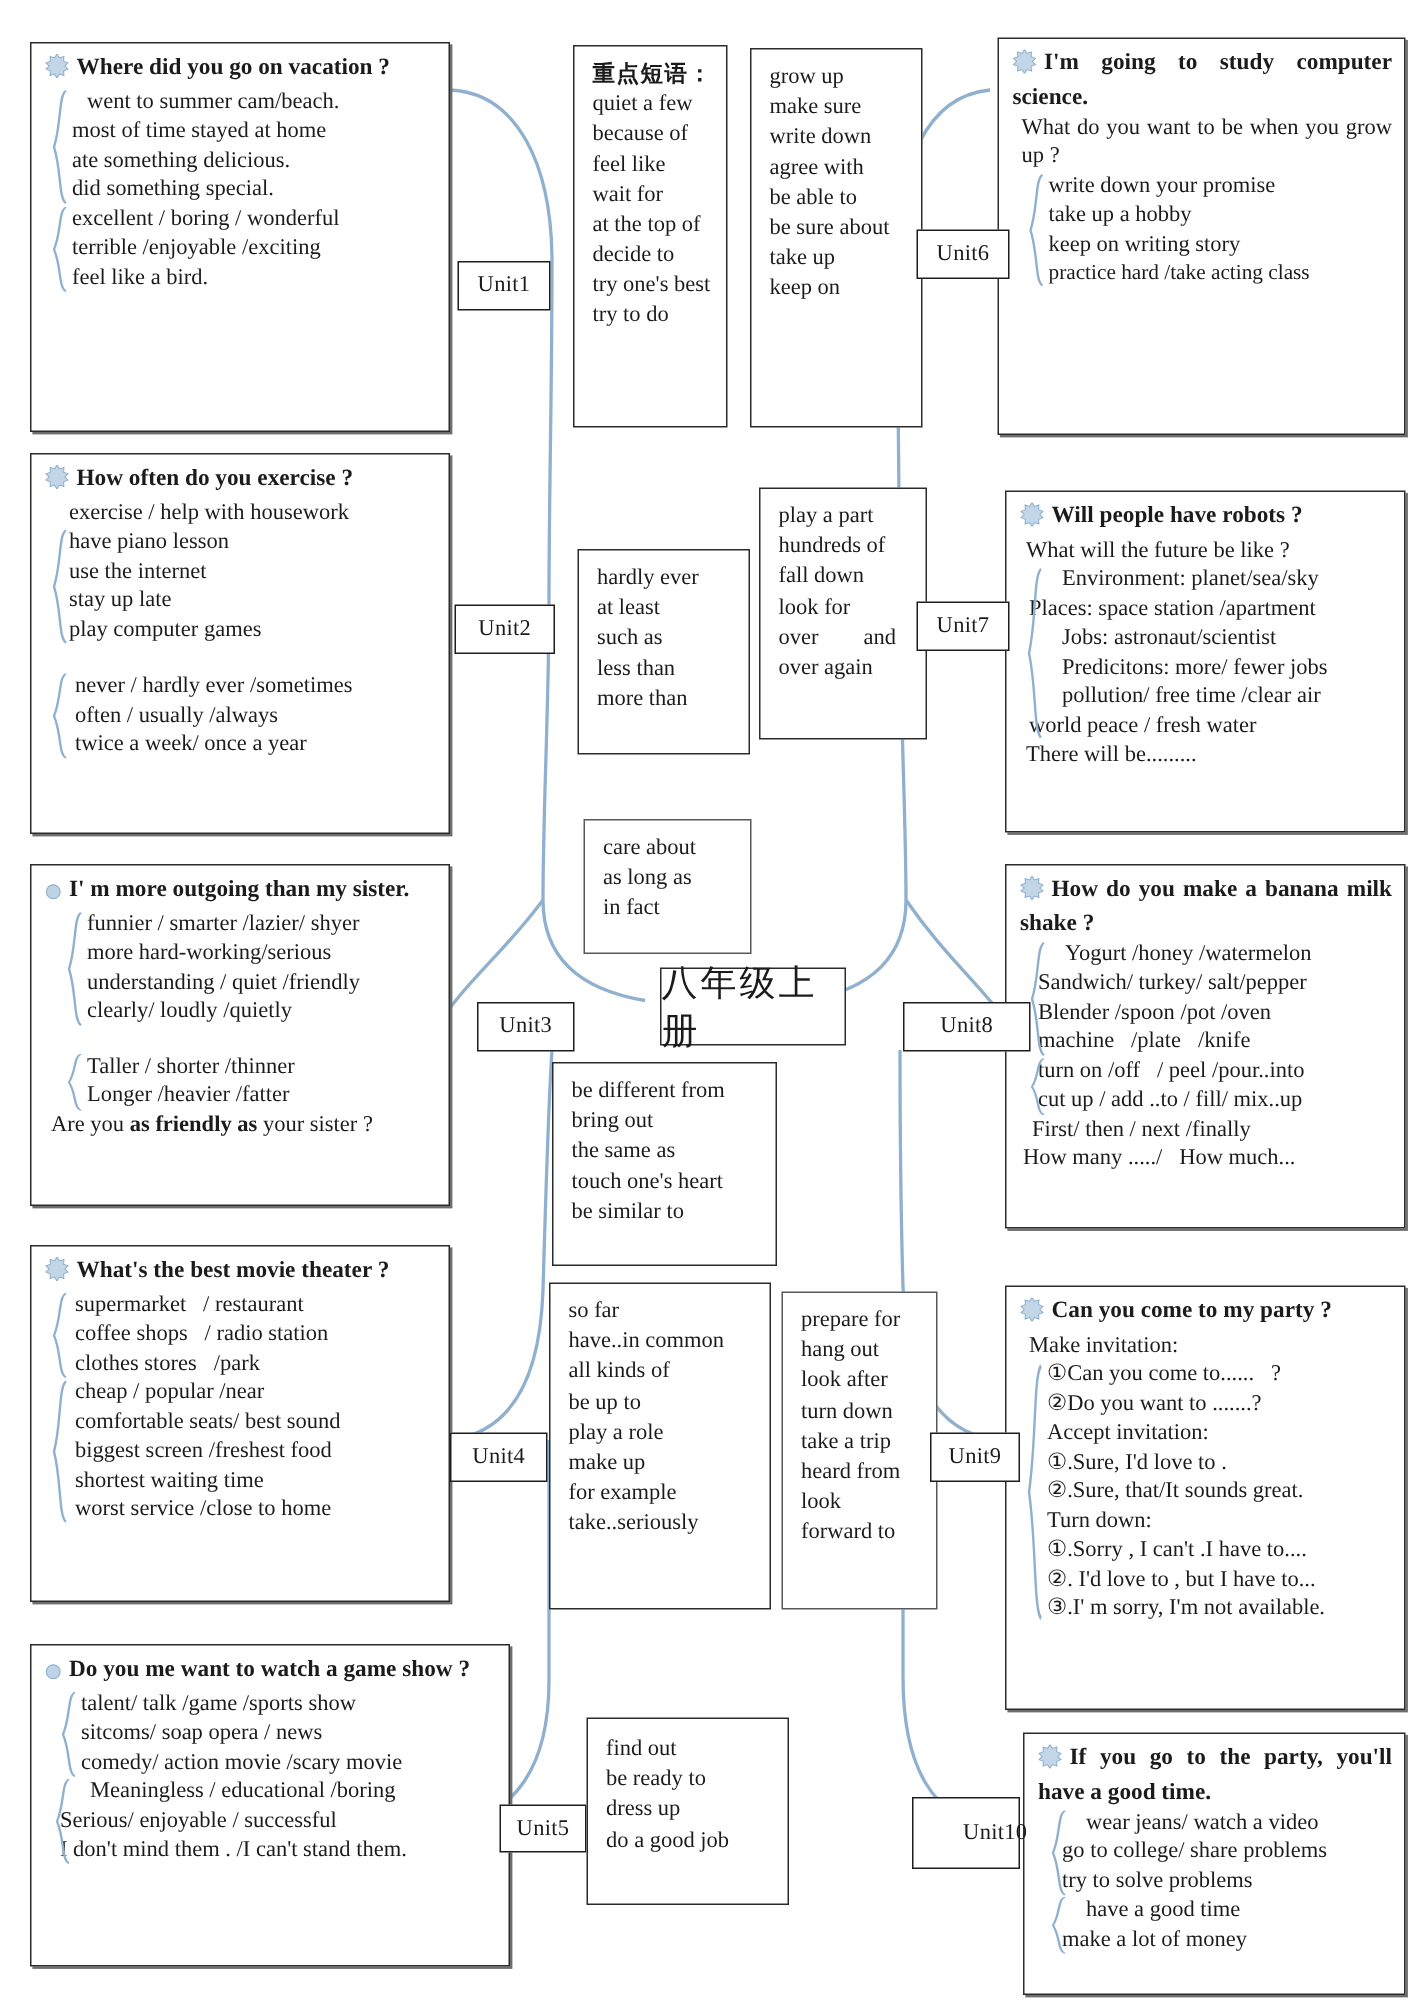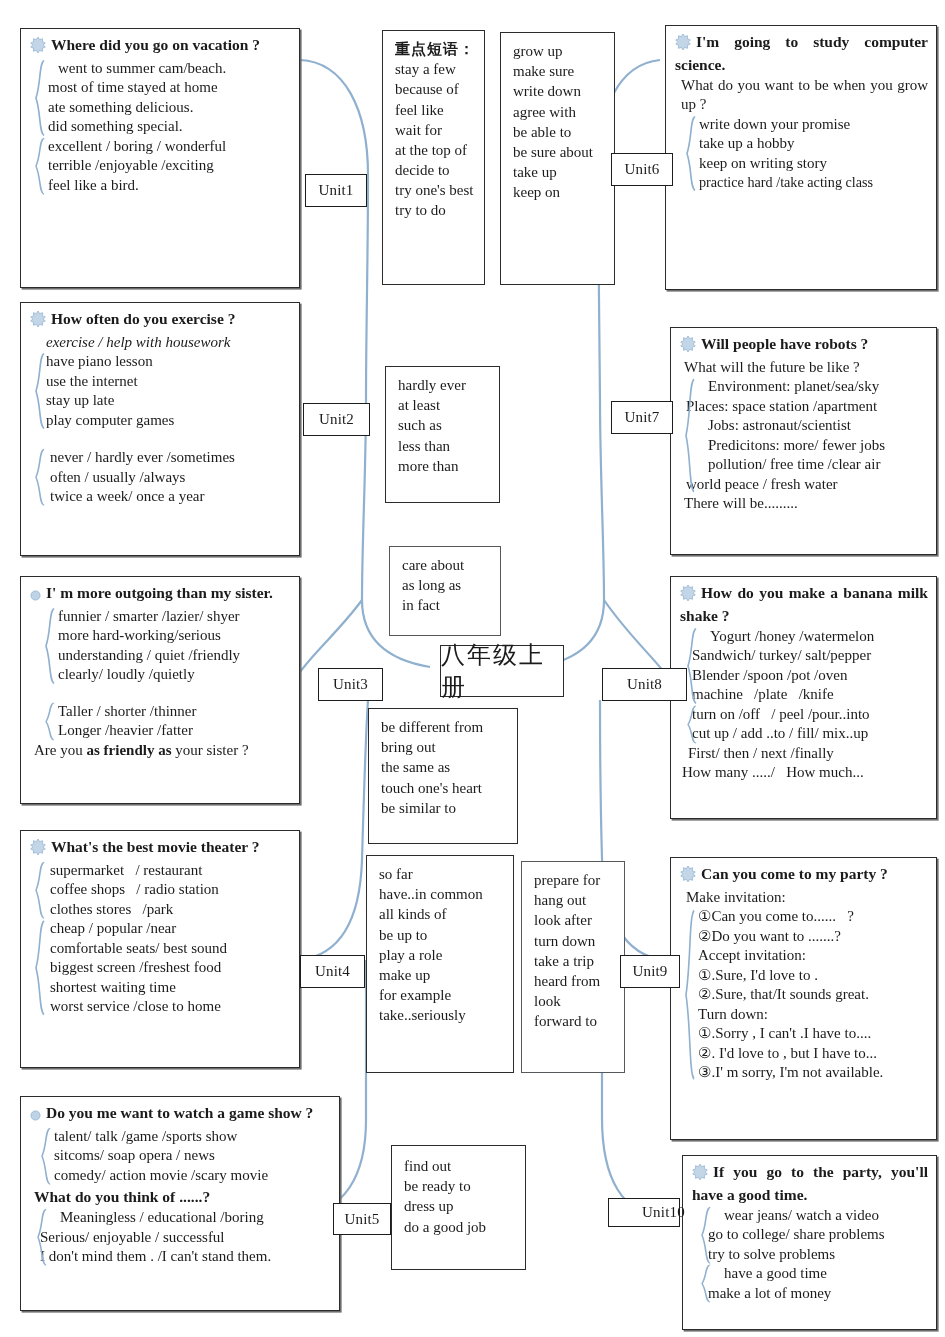--- a/index.html
+++ b/index.html
@@ -107,21 +107,21 @@
 
   <div class="box card" style="left:20px;top:302px;width:280px;height:254px;">
     <div class="pad">
       <div class="hdr">
         <span class="star">
           <svg width="16" height="16" viewBox="0 0 16 16">
               <polygon points="8,0 9.6,2.6 12.6,1.7 12.4,4.8 15.3,5.9 13.3,8 15.3,10.1 12.4,11.2 12.6,14.3 9.6,13.4 8,16 6.4,13.4 3.4,14.3 3.6,11.2 0.7,10.1 2.7,8 0.7,5.9 3.6,4.8 3.4,1.7 6.4,2.6" fill="#c2d6e8" stroke="#8fb0cf" stroke-width="0.7"></polygon>
             </svg>
         </span><span>How often do you exercise  ?</span>
       </div>
-      <div class="ln" style="padding-left:16px;font-style:italic;">exercise / help with housework</div>
+      <div class="ln" style="padding-left:16px;">exercise / help with housework</div>
       <div class="grp" style="padding-left:16px;">
         <div class="brace">
             <svg viewBox="0 0 14 100" preserveAspectRatio="none">
               <path d="M12 2 C 7 6, 9 30, 4 50 C 9 70, 7 94, 12 98" fill="none" stroke="#8fb0cf" stroke-width="1.6"></path>
             </svg>
           </div>
         <div class="ln">have piano lesson</div>
         <div class="ln">use the internet</div>
         <div class="ln">stay up late</div>
         <div class="ln">play computer games</div>
@@ -220,37 +220,36 @@
       <div class="grp" style="padding-left:24px;">
         <div class="brace" style="left:8px;">
             <svg viewBox="0 0 14 100" preserveAspectRatio="none">
               <path d="M12 2 C 7 6, 9 30, 4 50 C 9 70, 7 94, 12 98" fill="none" stroke="#8fb0cf" stroke-width="1.6"></path>
             </svg>
           </div>
         <div class="ln">talent/ talk /game /sports show</div>
         <div class="ln">sitcoms/ soap opera / news</div>
         <div class="ln">comedy/ action movie /scary movie</div>
       </div>
-      <div class="hdr sub" style="padding-left:4px;">What do you think of ......?</div>
       <div class="grp" style="padding-left:20px;">
         <div class="brace" style="left:4px;">
             <svg viewBox="0 0 14 100" preserveAspectRatio="none">
               <path d="M12 2 C 7 6, 9 30, 4 50 C 9 70, 7 94, 12 98" fill="none" stroke="#8fb0cf" stroke-width="1.6"></path>
             </svg>
           </div>
         <div class="ln indent1">Meaningless / educational /boring</div>
         <div class="ln" style="margin-left:-10px;">Serious/ enjoyable / successful</div>
         <div class="ln" style="margin-left:-10px;">I don't mind them . /I can't stand them.</div>
       </div>
     </div>
   </div>
 
   <div class="box phrase" style="left:382px;top:30px;width:103px;height:255px;">
     <div class="ln cn first" style="padding-left:12px;padding-top:8px;">重点短语：</div>
-    <div class="ln">stay a few</div>
+    <div class="ln">quiet a few</div>
     <div class="ln">because of</div>
     <div class="ln">feel like</div>
     <div class="ln">wait for</div>
     <div class="ln">at the top of</div>
     <div class="ln">decide to</div>
     <div class="ln">try one's best</div>
     <div class="ln">try to do</div>
   </div>
 
   <div class="box phrase" style="left:500px;top:32px;width:115px;height:253px;">
@@ -265,20 +264,28 @@
   </div>
 
   <div class="box phrase" style="left:385px;top:366px;width:115px;height:137px;">
     <div class="ln first" style="padding-top:8px;">hardly ever</div>
     <div class="ln">at least</div>
     <div class="ln">such as</div>
     <div class="ln">less than</div>
     <div class="ln">more than</div>
   </div>
 
+  <div class="box phrase" style="left:506px;top:325px;width:112px;height:168px;">
+    <div class="ln first" style="padding-top:8px;">play a part</div>
+    <div class="ln">hundreds of</div>
+    <div class="ln">fall down</div>
+    <div class="ln">look for</div>
+    <div class="ln">over        and</div>
+    <div class="ln">over again</div>
+  </div>
 
   <div class="box phrase soft" style="left:389px;top:546px;width:112px;height:90px;">
     <div class="ln first" style="padding-top:8px;">care about</div>
     <div class="ln">as long as</div>
     <div class="ln">in fact</div>
   </div>
 
   <div class="box title-box" style="left:440px;top:645px;width:124px;height:52px;">
     <span>八年级上册</span>
   </div>
@@ -486,17 +493,17 @@
     </div>
   <div class="box chip" style="left:611px;top:401px;width:62px;height:33px;">
       <span>Unit7</span>
     </div>
   <div class="box chip" style="left:602px;top:668px;width:85px;height:33px;">
       <span>Unit8</span>
     </div>
   <div class="box chip" style="left:620px;top:955px;width:60px;height:33px;">
       <span>Unit9</span>
     </div>
-  <div class="box chip" style="left:608px;top:1198px;width:72px;height:29px;padding-left:39px;">
+  <div class="box chip" style="left:608px;top:1198px;width:72px;height:48px;padding-left:39px;">
       <span>Unit10</span>
     </div>
 
 </div>
 
 </body></html>

